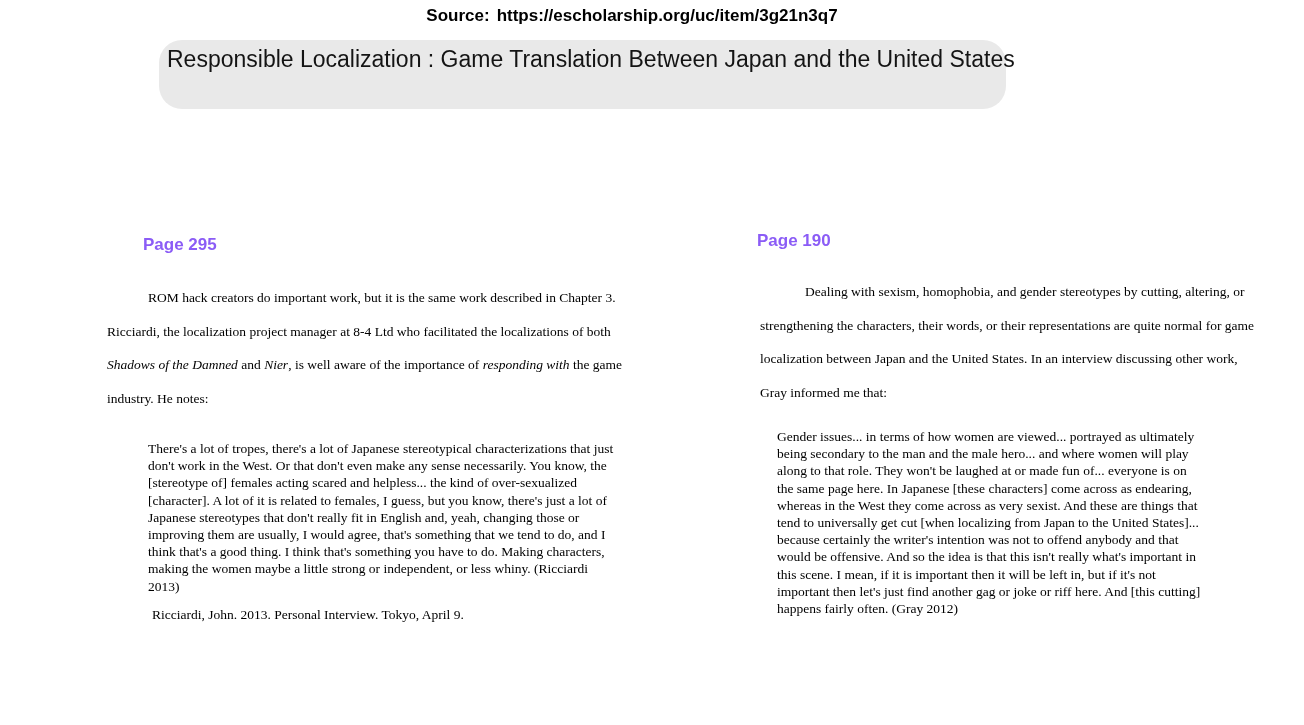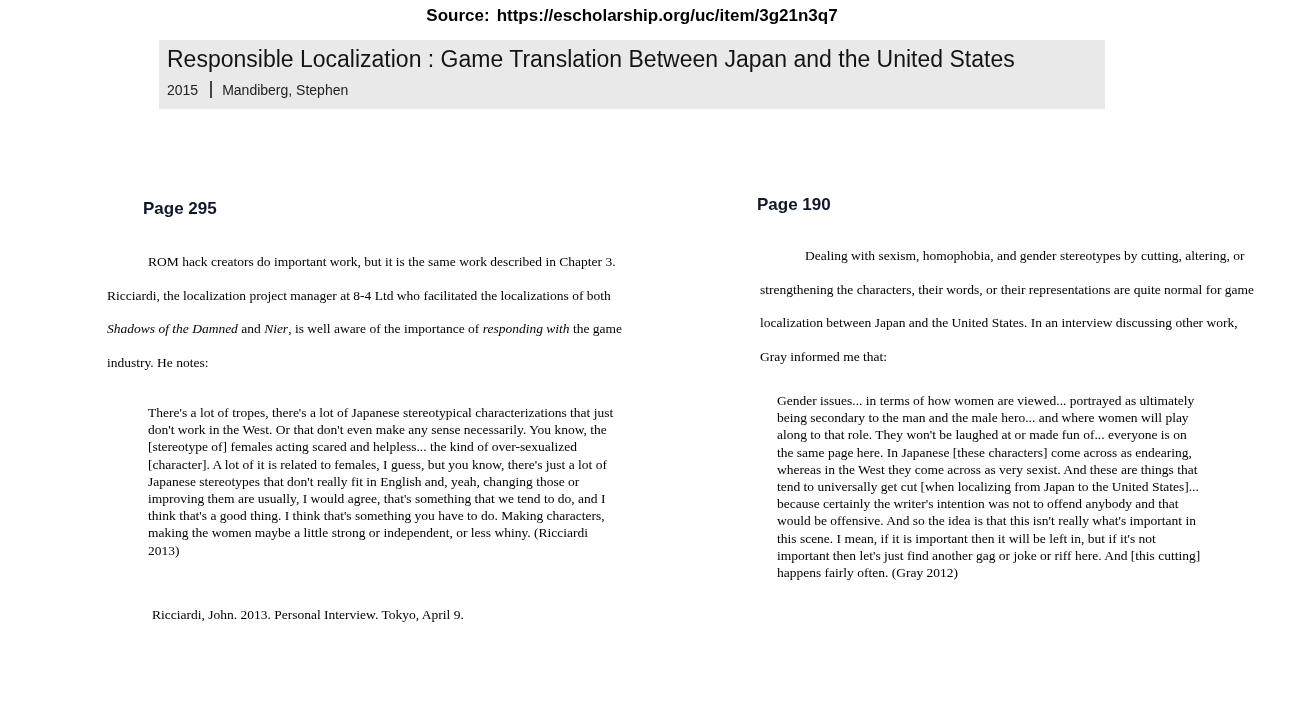--- a/index.html
+++ b/index.html
@@ -27,24 +27,25 @@
     color: #000;
     white-space: nowrap;
   }
   .source-label { margin-right: 7px; }
 
   
   .header-band {
     position: absolute;
     left: 159px;
     top: 40px;
-    width: 946px;
+    width: 847px;
     height: 69px;
     background: #e9e9e9;
     padding: 4px 24px 0 8px;
+    border-radius: 23px;
   }
   .pub-title {
     font-family: "Liberation Sans", sans-serif;
     font-size: 23px;
     line-height: 30px;
     font-weight: 500;
     color: #141414;
     white-space: nowrap;
   }
   .pub-meta {
@@ -69,21 +70,22 @@
     color: #000;
   }
   .excerpt-left  { left: 107px; top: 199px; width: 545px; height: 480px; }
   .excerpt-right { left: 732px; top: 195px; width: 512px; height: 500px; }
 
   .page-label {
     font-family: "Liberation Sans", sans-serif;
     font-weight: 700;
     font-size: 17px;
     line-height: 20px;
-    color: #0f172a;
+    color: #8b5cf6;
+    margin-top: 36px;
   }
   .excerpt-left  .page-label { margin-left: 36px; }
   .excerpt-right .page-label { margin-left: 25px; }
 
   .body-para {
     margin: 0;
     line-height: 33.5px;
     text-indent: 41px;
   }
   .excerpt-left  .body-para { margin-top: 26px; width: 542px; }
@@ -108,25 +110,20 @@
 </style>
 </head>
 <body>
 
 <div class="source-line">
   <span class="source-label">Source:</span><span class="source-url">https://escholarship.org/uc/item/3g21n3q7</span>
 </div>
 
 <div class="header-band">
   <div class="pub-title">Responsible Localization : Game Translation Between Japan and the United States</div>
-  <div class="pub-meta">
-    <span class="pub-year">2015</span>
-    <span class="meta-divider"></span>
-    <span class="pub-author">Mandiberg, Stephen</span>
-  </div>
 </div>
 
 <div class="excerpt excerpt-left">
   <div class="page-label">Page 295</div>
   <p class="body-para">
     <span>ROM hack creators do important work, but it is the same work described in Chapter 3. Ricciardi, the localization project manager at 8-4 Ltd who facilitated the localizations of both </span><span class="ital">Shadows of the Damned</span><span> and </span><span class="ital">Nier</span><span>, is well aware of the importance of </span><span class="ital">responding with</span><span> the game industry. He notes:</span>
   </p>
   <div class="block-quote">There's a lot of tropes, there's a lot of Japanese stereotypical characterizations that just don't work in the West. Or that don't even make any sense necessarily. You know, the [stereotype of] females acting scared and helpless... the kind of over-sexualized [character]. A lot of it is related to females, I guess, but you know, there's just a lot of Japanese stereotypes that don't really fit in English and, yeah, changing those or improving them are usually, I would agree, that's something that we tend to do, and I think that's a good thing. I think that's something you have to do. Making characters, making the women maybe a little strong or independent, or less whiny. (Ricciardi 2013)</div>
   <div class="citation">Ricciardi, John. 2013. Personal Interview. Tokyo, April 9.</div>
 </div>

